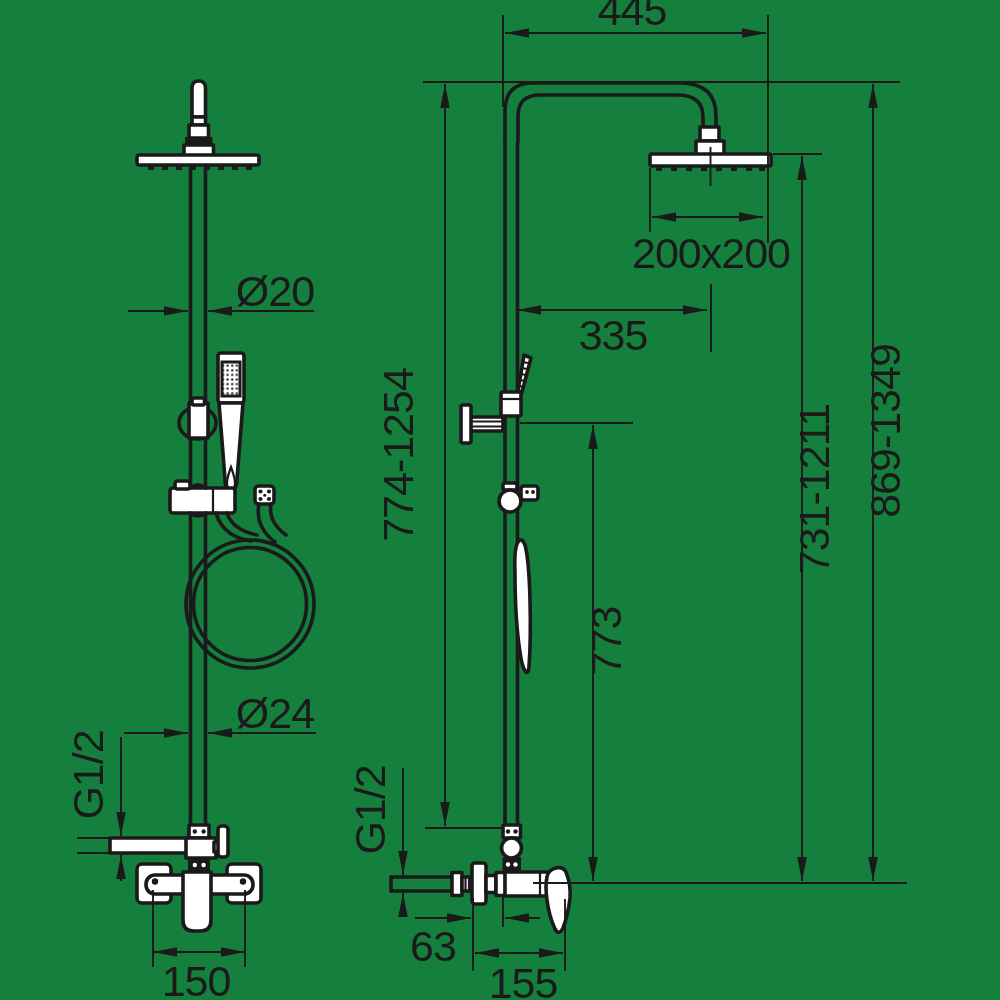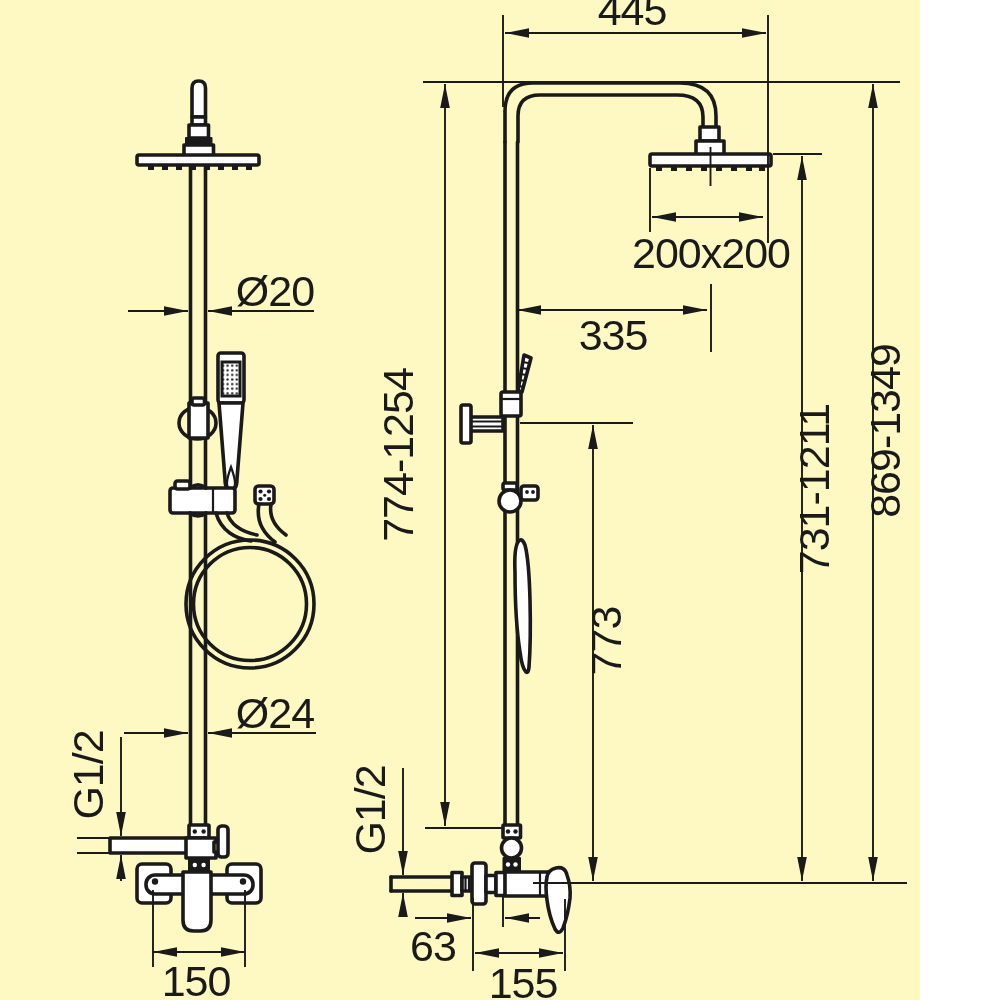--- a/index.html
+++ b/index.html
@@ -1,16 +1,16 @@
 <!DOCTYPE html>
 <html><head>
 <meta charset="utf-8">
 <style>
   html,body{margin:0;padding:0;background:#ffffff;}
-  .stage{position:relative;width:920px;height:1000px;background:#fef9c3;overflow:hidden;
+  .stage{position:relative;width:1000px;height:1000px;background:#15803d;overflow:hidden;
          font-family:"Liberation Sans", sans-serif;text-align:center;}
   svg{display:block}
   
   .obj{fill:none;stroke:#1a1a1a;stroke-width:3.6;stroke-linejoin:round;stroke-linecap:round;}
   .objf{fill:#ffffff;stroke:#1a1a1a;stroke-width:3.6;stroke-linejoin:round;}
   .objd{fill:#1a1a1a;stroke:#1a1a1a;stroke-width:2;stroke-linejoin:round;}
   .inner{fill:none;stroke:#1a1a1a;stroke-width:2.2;}
   
   .ext{fill:none;stroke:#1a1a1a;stroke-width:1.9;}
   

